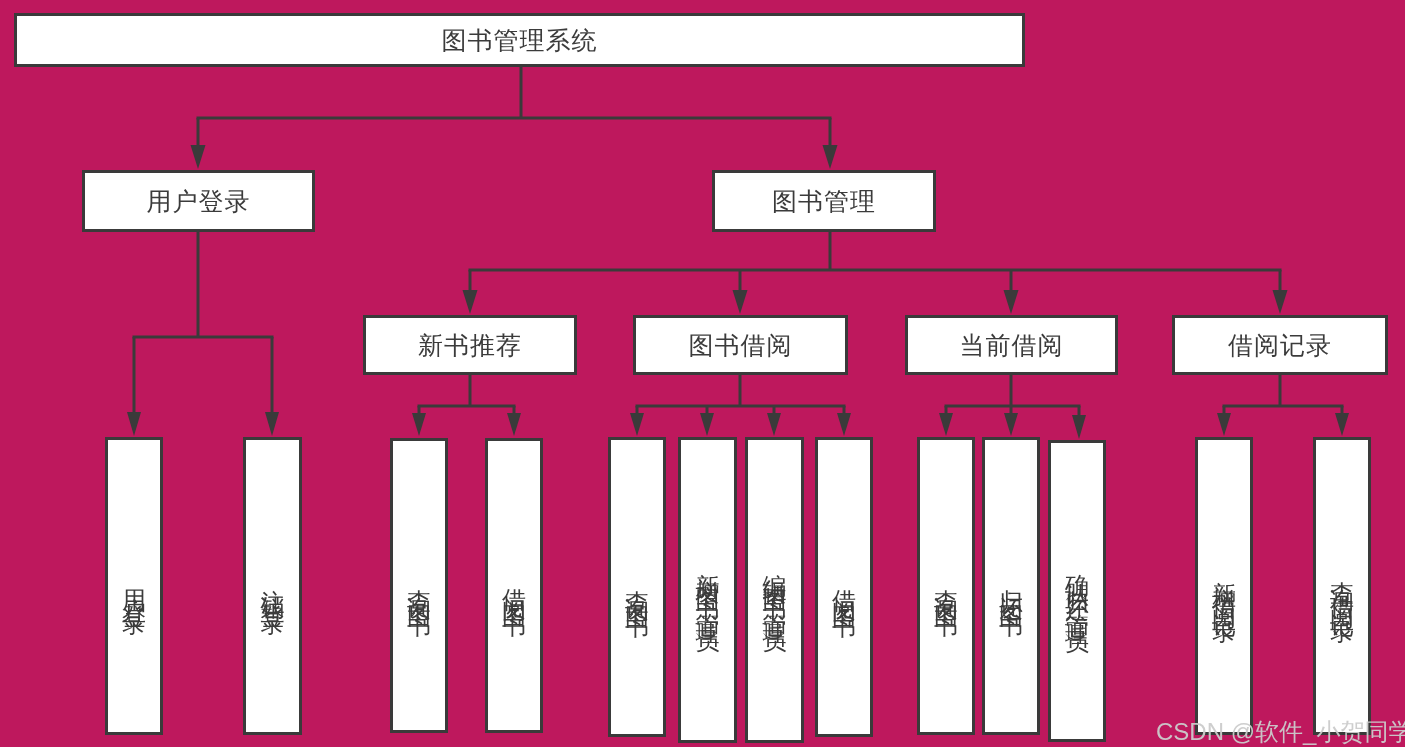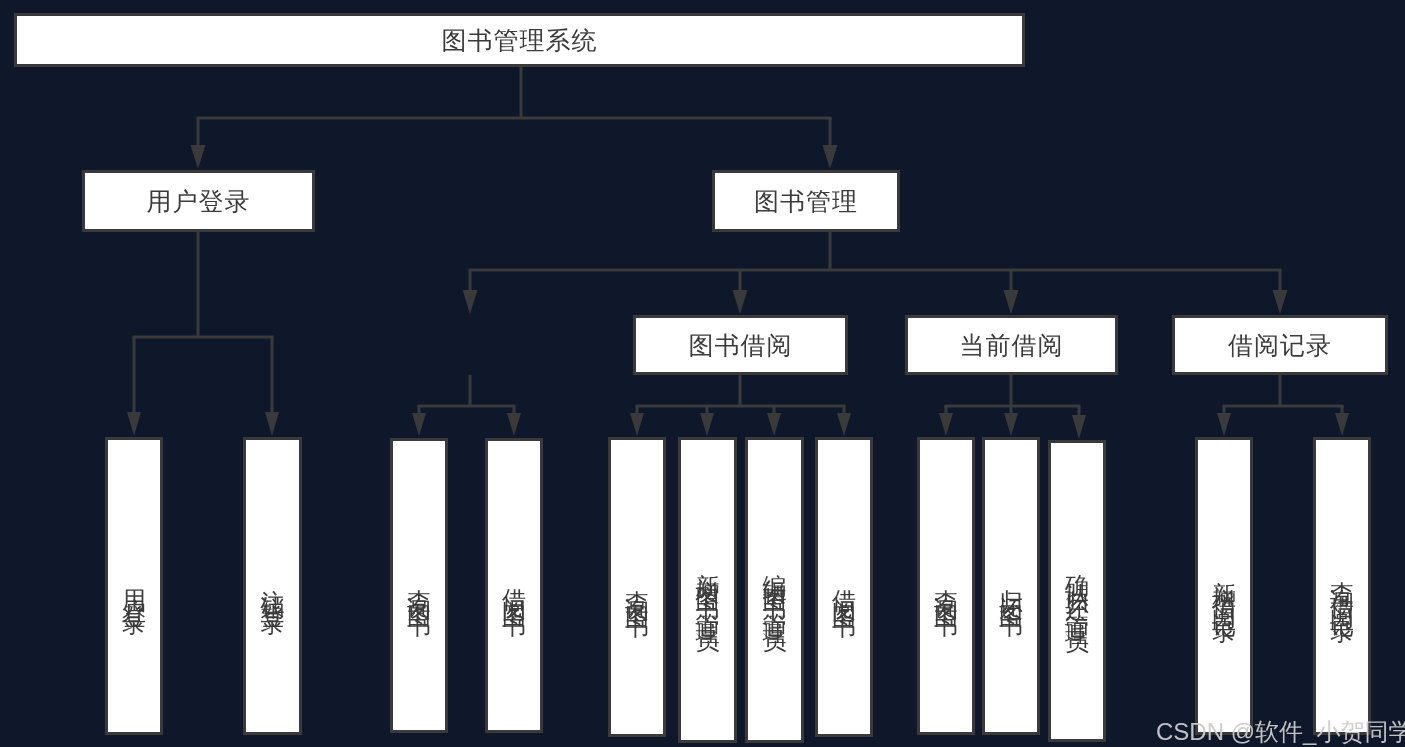--- a/index.html
+++ b/index.html
@@ -1,20 +1,20 @@
 <!DOCTYPE html>
 <html><head>
 <meta charset="utf-8">
 <style>
   html, body { margin: 0; padding: 0; background: #ffffff; }
   #stage {
     position: relative;
     width: 1405px;
     height: 747px;
-    background: #0f172a;
+    background: #be185d;
     font-family: "Liberation Sans", "DejaVu Sans", sans-serif;
     overflow: hidden;
   }
   #wires { position: absolute; left: 0; top: 0; z-index: 1; }
   .node {
     position: absolute;
     box-sizing: border-box;
     border: 3px solid #3a3a3a;
     background: #ffffff;
     display: flex;
@@ -123,24 +123,27 @@
     </g>
   </svg>
 
   <div class="node h" style="left:14px; top:13px; width:1011px; height:54px;">
     <span class="label">图书管理系统</span>
   </div>
 
   <div class="node h" style="left:82px; top:170px; width:233px; height:62px;">
     <span class="label">用户登录</span>
   </div>
-  <div class="node h" style="left:712px; top:170px; width:188px; height:62px;">
+  <div class="node h" style="left:712px; top:170px; width:224px; height:62px;">
     <span class="label">图书管理</span>
   </div>
 
+  <div class="node h" style="left:363px; top:315px; width:214px; height:60px;">
+    <span class="label">新书推荐</span>
+  </div>
   <div class="node h" style="left:633px; top:315px; width:215px; height:60px;align-items:center;">
     <span class="label">图书借阅</span>
   </div>
   <div class="node h" style="left:905px; top:315px; width:213px; height:60px;align-items:center;">
     <span class="label">当前借阅</span>
   </div>
   <div class="node h" style="left:1172px; top:315px; width:216px; height:60px;">
     <span class="label">借阅记录</span>
   </div>
 

